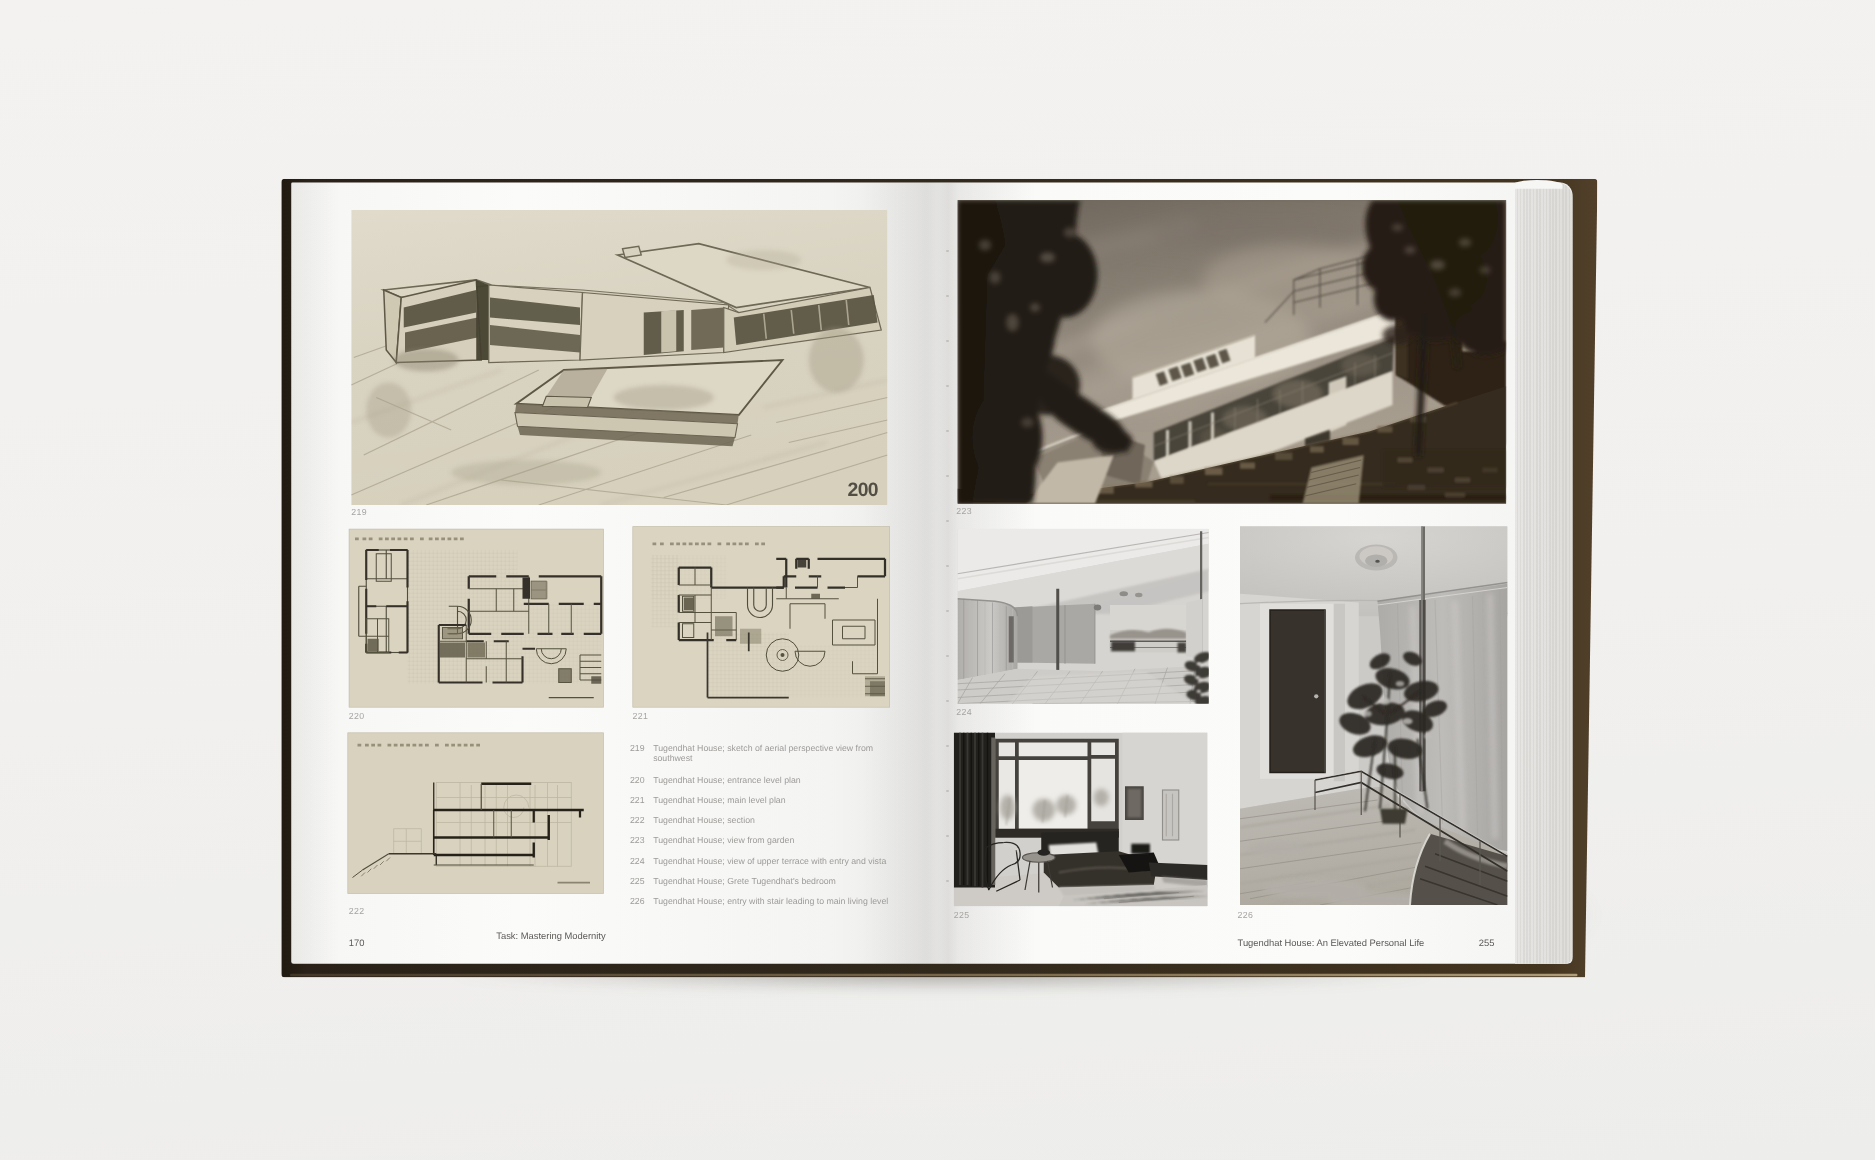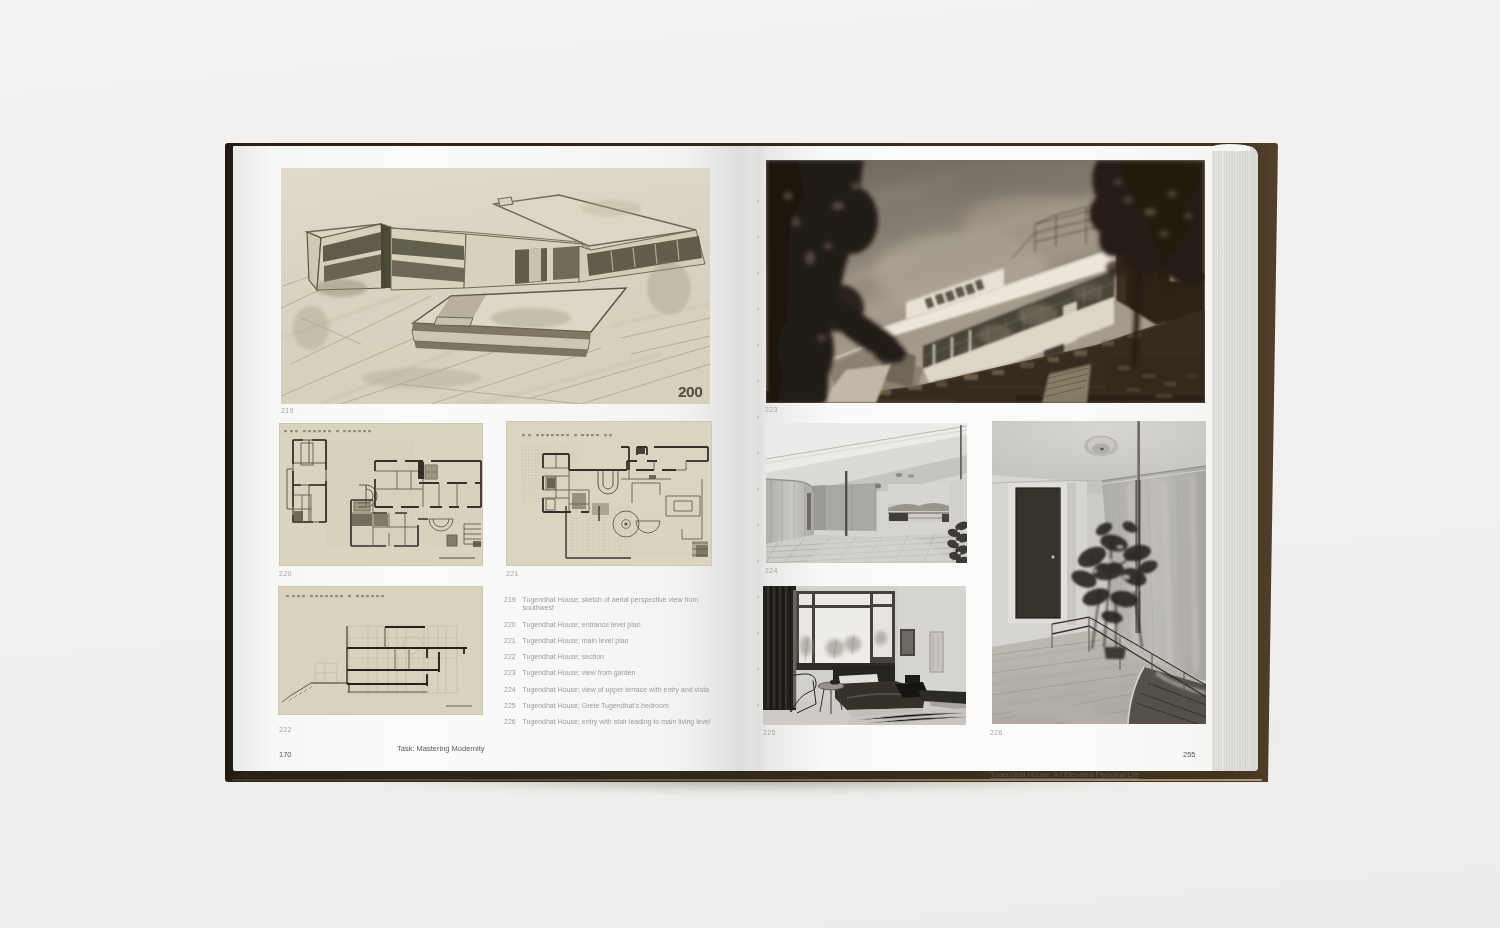--- a/index.html
+++ b/index.html
@@ -910,17 +910,17 @@
     <ellipse cx="68" cy="100" rx="13" ry="3.8" fill="#96938d"></ellipse>
     <ellipse cx="68" cy="100" rx="13" ry="3.8" fill="none" stroke="#5a5753" stroke-width="0.9"></ellipse>
     <path d="M61,103 L57,126 M75,103 L79,124 M68,104 L68,128" stroke="#3e3b37" stroke-width="1" fill="none"></path>
 
     <ellipse cx="72" cy="96" rx="5" ry="2.6" fill="#262422"></ellipse>
   </svg>
   </div>
 
   <div class="lbl" style="left:763px;top:729px;">225</div>
 
-  <div class="abs" style="left:990px;top:770px;font-size:7.5px;color:#5b5956;text-decoration:underline;">Tugendhat House: An Elevated Personal Life</div>
+  <div class="abs" style="left:990px;top:750px;font-size:7.5px;color:#5b5956;">Tugendhat House: An Elevated Personal Life</div>
 
   <div class="abs" style="left:1183px;top:750px;font-size:7.5px;color:#5b5956;">255</div>
 
 </div>
 
 </body></html>

